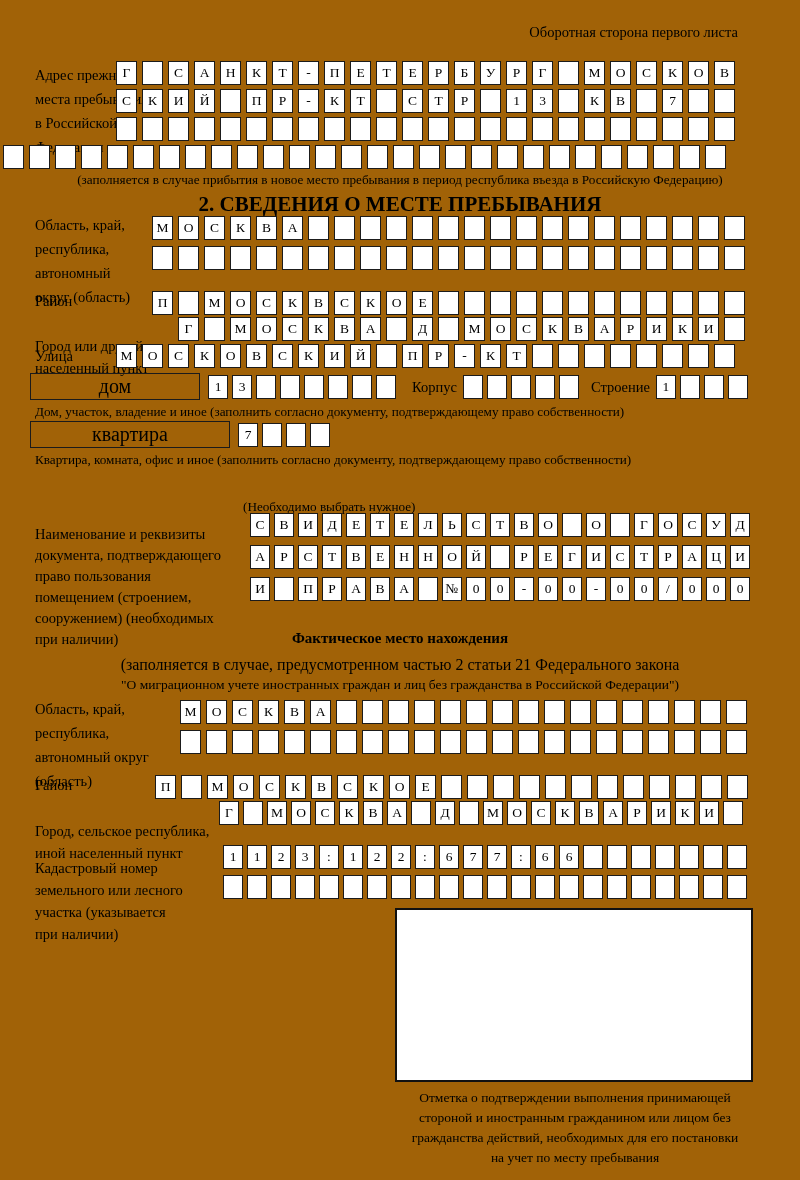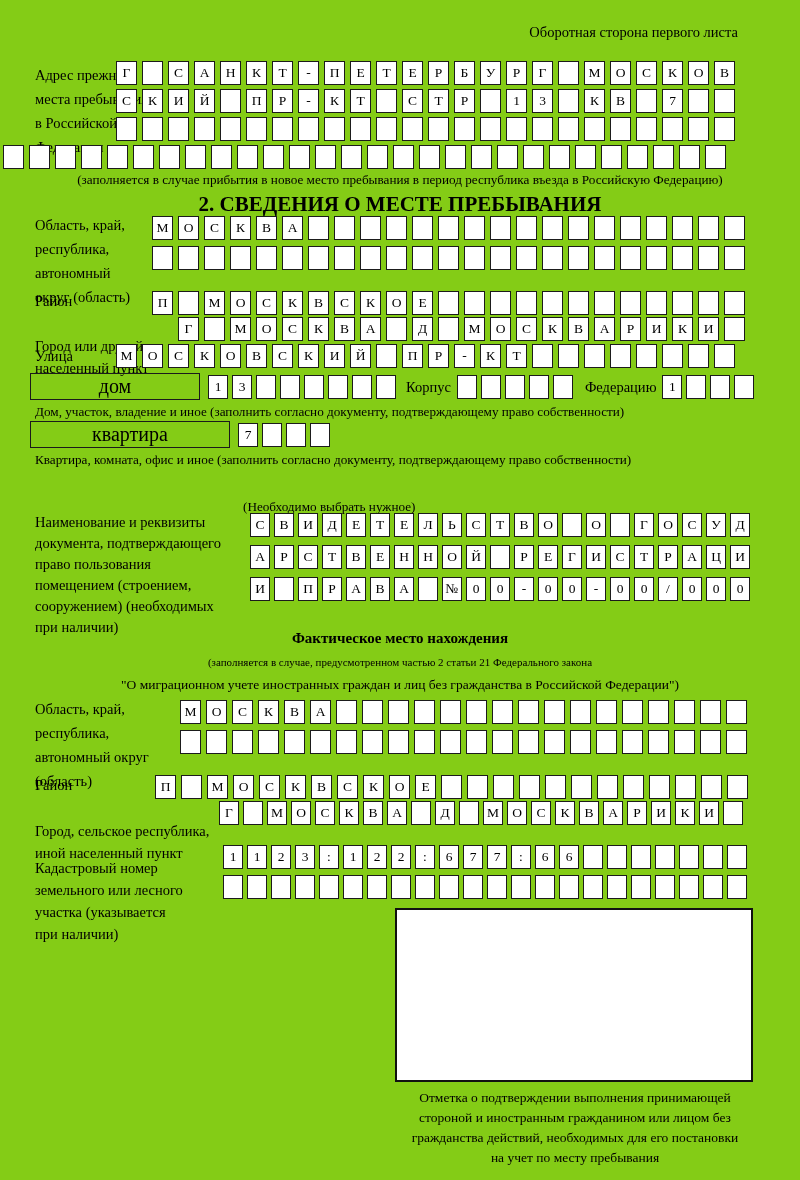--- a/index.html
+++ b/index.html
@@ -1,26 +1,26 @@
 <!DOCTYPE html>
 <html><head>
 <meta charset="utf-8">
 <style>
   html,body{margin:0;padding:0;background:#fff;}
   .page{
     position:relative;
     width:800px;height:1180px;
-    background:#84cc16;color:#000;
+    background:#a16207;color:#000;
     font-family:"Liberation Serif", serif;
     overflow:hidden;
   }
   .abs{position:absolute;}
   .lbl{font-size:14.5px;line-height:24px;}
   .lbl.lh22{line-height:22px;margin-top:24px;}
-  .lbl.lh21{line-height:21px;}
+  .lbl.lh21{line-height:21px;margin-top:12px;}
   .cells{display:flex;gap:5px;}
   .cell{
     flex:none;width:21px;height:24px;box-sizing:border-box;
     border:1.8px solid #1b1b1b;
     display:flex;align-items:center;justify-content:center;
     font-size:13.5px;background:#fff;
   }
   .t24{gap:4px;}
   .t24 .cell{width:20px;}
   .caption{font-size:13.2px;}
@@ -309,29 +309,29 @@
     <div class="cells t24" style="margin-left:8px;">
         <span class="cell">1</span>
         <span class="cell">3</span>
         <span class="cell"></span>
         <span class="cell"></span>
         <span class="cell"></span>
         <span class="cell"></span>
         <span class="cell"></span>
         <span class="cell"></span>
       </div>
-    <span class="lbl" style="margin-left:10px;">Корпус</span>
+    <span class="lbl" style="margin-left:16px;">Корпус</span>
     <div class="cells t24" style="margin-left:6px;">
         <span class="cell"></span>
         <span class="cell"></span>
         <span class="cell"></span>
         <span class="cell"></span>
         <span class="cell"></span>
       </div>
-    <span class="lbl" style="margin-left:12px;">Федерацию</span>
+    <span class="lbl" style="margin-left:12px;">Строение</span>
     <div class="cells t24" style="margin-left:6px;">
         <span class="cell">1</span>
         <span class="cell"></span>
         <span class="cell"></span>
         <span class="cell"></span>
       </div>
   </div>
   <div class="abs caption" style="left:35px;top:404px;">Дом, участок, владение и иное (заполнить согласно документу, подтверждающему право собственности)</div>
 
   <div class="abs hrow" style="left:30px;top:421px;">
@@ -419,21 +419,21 @@
       <span class="cell">-</span>
       <span class="cell">0</span>
       <span class="cell">0</span>
       <span class="cell">/</span>
       <span class="cell">0</span>
       <span class="cell">0</span>
       <span class="cell">0</span>
     </div>
 
   <div class="abs title center" style="top:630px;font-size:15px;">Фактическое место нахождения</div>
-  <div class="abs caption center" style="top:656px;font-size:11px;">(заполняется в случае, предусмотренном частью 2 статьи 21 Федерального закона</div>
+  <div class="abs caption center" style="top:656px;font-size:16px;">(заполняется в случае, предусмотренном частью 2 статьи 21 Федерального закона</div>
   <div class="abs caption center" style="top:677px;font-size:13.5px;">"О миграционном учете иностранных граждан и лиц без гражданства в Российской Федерации")</div>
 
   <div class="abs lbl" style="left:35px;top:697px;">
     <div>Область, край,</div>
     <div>республика,</div>
     <div>автономный округ</div>
     <div>(область)</div>
   </div>
   <div class="abs cells" style="left:180px;top:700px;">
       <span class="cell">М</span>

